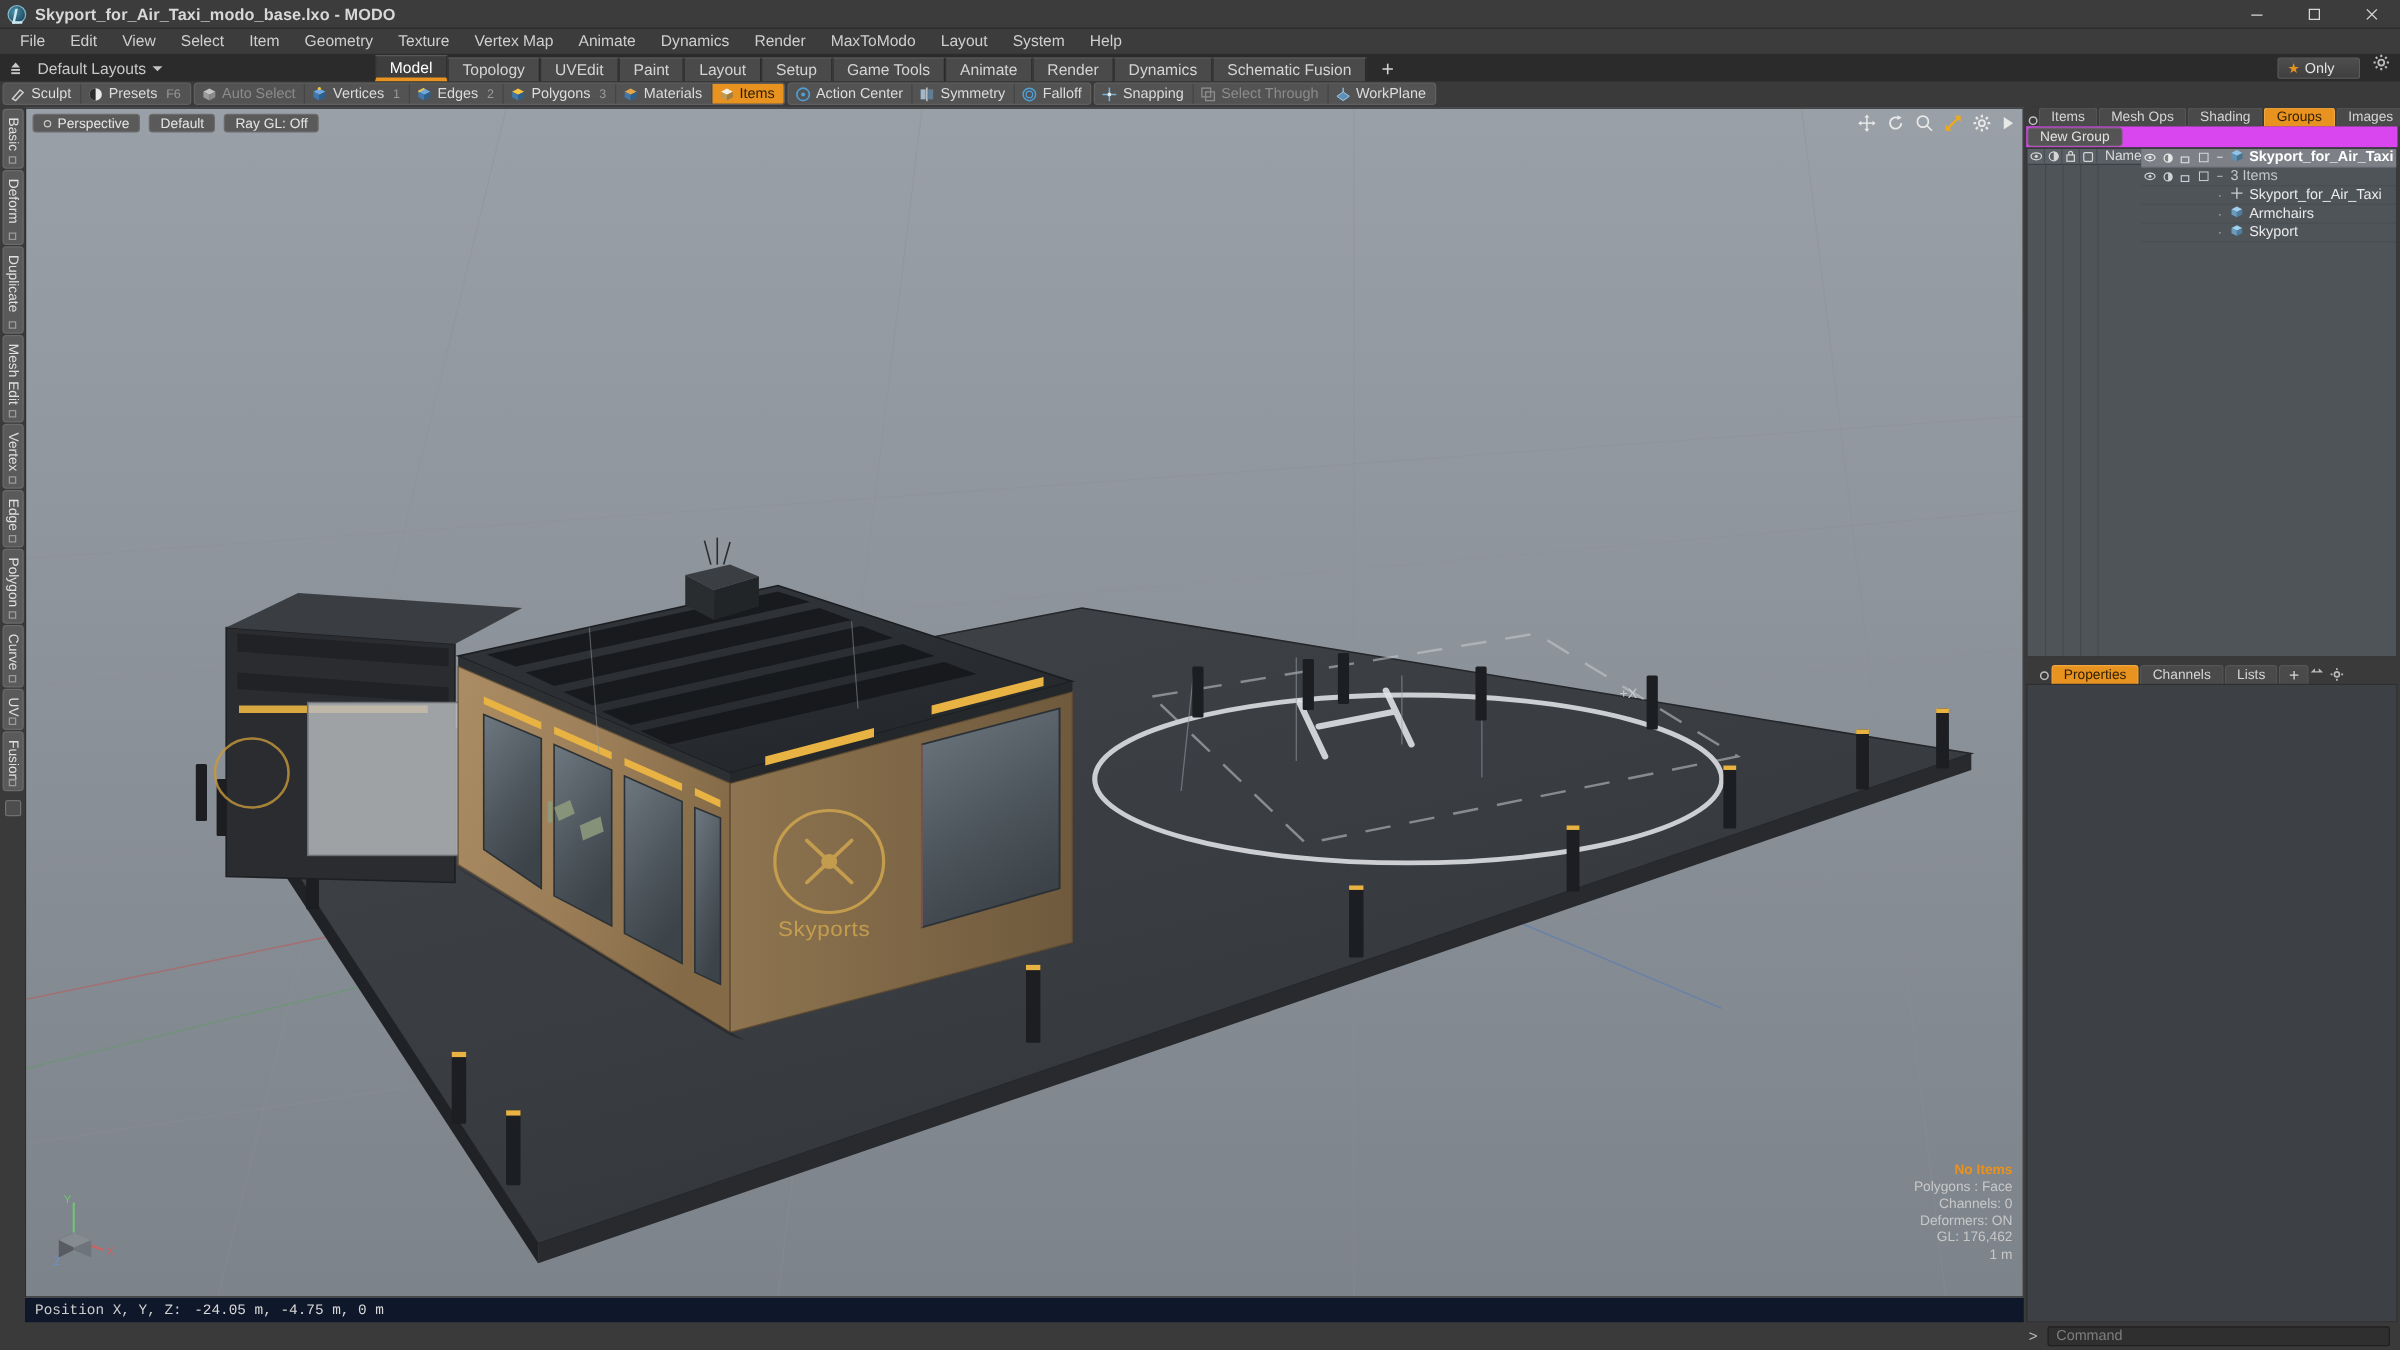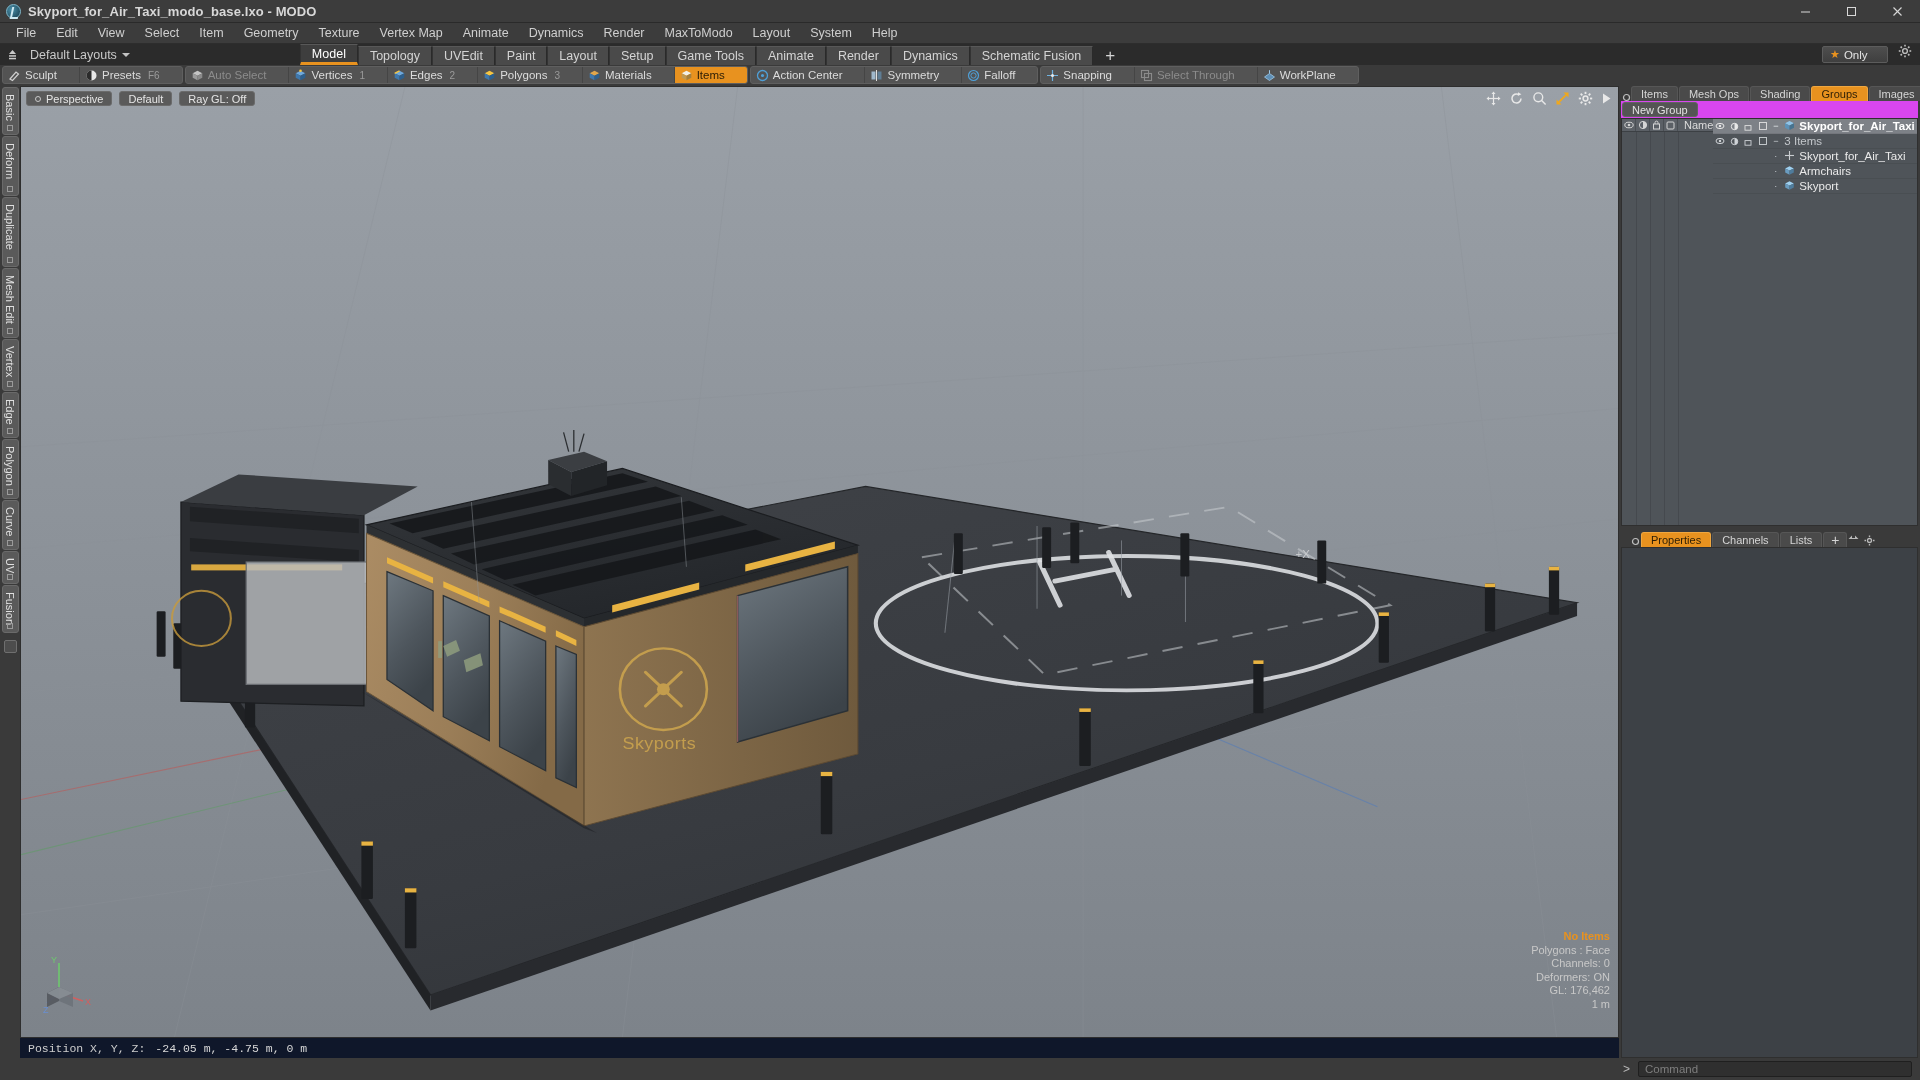--- a/index.html
+++ b/index.html
@@ -85,21 +85,21 @@
   .maintoolbar {
     height: 20px; background: #3a3a3a; display: flex; align-items: center;
     flex: 0 0 20px; padding: 0 2px; gap: 2px;
   }
   .tb-group {
     display: flex; align-items: center; height: 18px;
     background: #535353; border: 1px solid #5f5f5f; border-radius: 3px; overflow: hidden;
   }
   .tb-btn {
     display: flex; align-items: center; gap: 4px; height: 100%;
-    padding: 0 22px 0 5px; color: #dcdcdc; font-size: 11.5px; white-space: nowrap;
+    padding: 0 7px 0 5px; color: #dcdcdc; font-size: 11.5px; white-space: nowrap;
     border-right: 1px solid #454545; position: relative;
   }
   .tb-btn:last-child { border-right: none; }
   .tb-btn.on { background: #e8921f; color: #2a1d06; }
   .tb-btn.dim { color: #8c8c8c; }
   .tb-key { color: #9a9a9a; font-size: 10px; margin-left: 3px; }
 
   
   .ic { width: 13px; height: 13px; flex: 0 0 13px; position: relative; display:block; }
 

